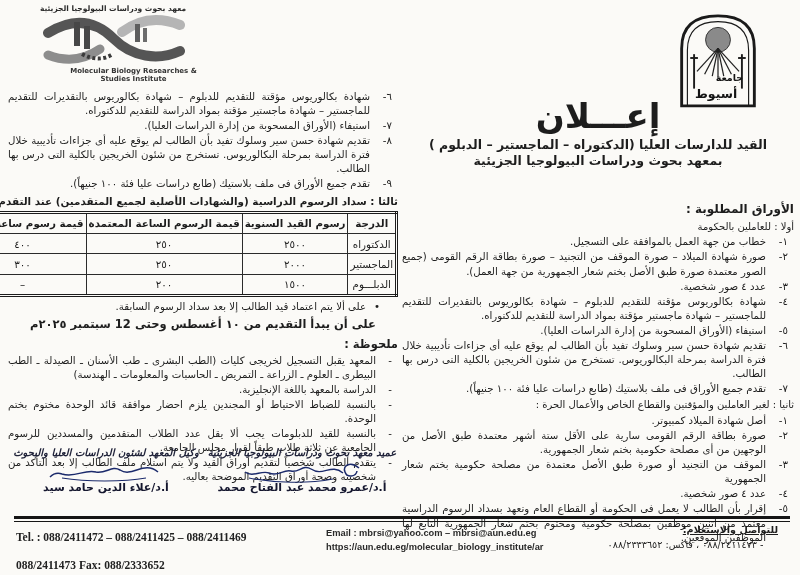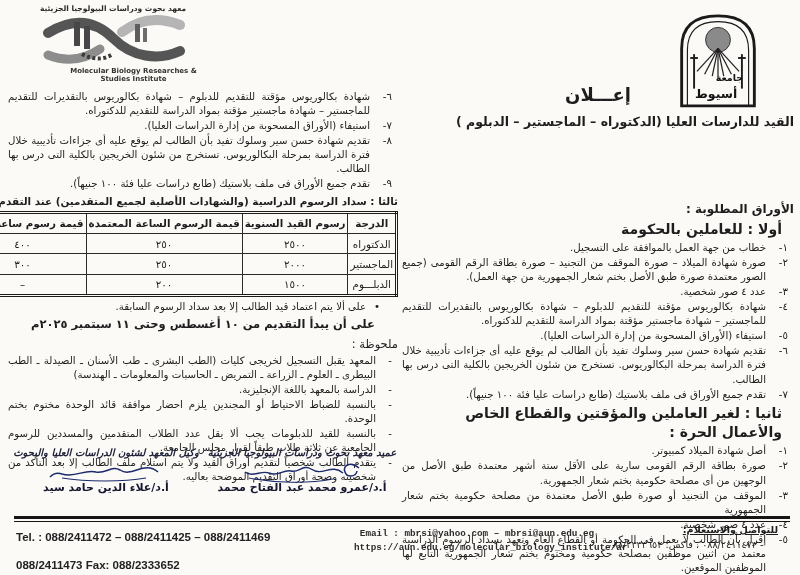--- a/index.html
+++ b/index.html
@@ -5,57 +5,57 @@
   html,body{margin:0;padding:0;}
   .page{position:relative;width:800px;height:575px;background:#fbfaf7;overflow:hidden;
         font-family:"DejaVu Sans",sans-serif;color:#1d1d1d;}
   
   .inst-logo{position:absolute;top:4px;left:28px;width:170px;text-align:center;}
   .inst-name-ar{font-size:7.5px;font-weight:bold;color:#2a2a2a;}
   .inst-name-en{font-size:7px;font-weight:bold;color:#333;margin-top:-2px;margin-left:41px;}
   .univ-logo{position:absolute;top:8px;right:38px;width:88px;height:100px;}
   
   .title-block{position:absolute;top:84px;right:6px;width:392px;text-align:center;direction:rtl;}
-  .title-main{font-size:18px;font-weight:bold;letter-spacing:2px;}
-  .title-sub{font-size:12.5px;font-weight:bold;margin-top:9px;text-align:right;}
+  .title-main{font-size:34px;font-weight:bold;letter-spacing:2px;margin-top:12px;}
+  .title-sub{font-size:12.5px;font-weight:bold;margin-top:1px;}
   
   .col{direction:rtl;font-size:10.2px;line-height:1.38;text-align:right;}
   .col-right{position:absolute;top:157px;right:6px;width:392px;}
   .col-left{position:absolute;top:90px;left:8px;width:390px;}
   .h-docs{font-size:12px;font-weight:bold;margin-bottom:2px;margin-top:44px;}
-  .h-sec{font-size:14px;font-weight:bold;margin:2px 12px;}
+  .h-sec{font-size:10px;font-weight:normal;margin:2px 0;}
   .h-sec3{font-size:10.4px;font-weight:bold;white-space:nowrap;letter-spacing:-0.2px;margin:2px 0 1px;}
   .li{display:flex;align-items:flex-start;padding-right:6px;margin-bottom:1px;}
   .li .num{flex:0 0 22px;white-space:nowrap;}
   .li .txt{flex:1;text-align:justify;}
   .note-li .num{flex:0 0 16px;}
   
   table.fees{width:99%;border-collapse:collapse;border:3px double #1c1c1c;margin:3px auto 3px;
              text-align:center;direction:rtl;}
   table.fees th,table.fees td{border:1px solid #2b2b2b;padding:2.5px 2px;font-size:10.3px;white-space:nowrap;}
   table.fees th{font-weight:bold;}
   table.fees td.deg{font-weight:normal;}
   .bullet-line{display:flex;padding-right:18px;margin-top:2px;}
   .bullet-line .num{flex:0 0 14px;}
   .date-line{font-weight:bold;font-size:11.5px;text-align:center;margin:3px 0 4px;}
-  .h-note{font-size:11.5px;font-weight:normal;margin:2px 0 1px;}
+  .h-note{font-size:11.5px;font-weight:bold;margin:2px 0 1px;}
   
   .sign-row{position:absolute;top:447px;left:8px;width:392px;display:flex;direction:rtl;}
   .sig-block{flex:1;text-align:center;}
   .sig-title{font-size:10px;font-style:italic;font-weight:bold;color:#20233a;}
   .sig-name{font-size:11px;font-weight:bold;margin-top:-2px;color:#14162e;}
   .sig-scribble{display:block;margin:0 auto;margin-top:1px;}
   
   .rule{position:absolute;left:14px;right:10px;top:516px;height:2px;
         border-top:3px solid #151515;border-bottom:1px solid #151515;}
   .footer-tel{position:absolute;left:16px;top:531px;width:340px;direction:ltr;
-              font-family:Liberation Sans, sans-serif;font-weight:bold;font-size:11.5px;color:#222;}
+              font-family:Liberation Serif, serif;font-weight:bold;font-size:11.5px;color:#222;}
   .footer-tel .l2{margin-top:16px;}
-  .footer-email{position:absolute;left:354px;top:527px;width:246px;text-align:center;direction:ltr;
-                font-family:Liberation Mono, monospace;font-weight:bold;font-size:9.3px;color:#2a2a2a;line-height:1.5;}
+  .footer-email{position:absolute;left:326px;top:527px;width:246px;text-align:left;direction:ltr;
+                font-family:Liberation Sans, sans-serif;font-weight:bold;font-size:9.3px;color:#2a2a2a;line-height:1.5;}
   .footer-ar{position:absolute;right:12px;top:522px;width:205px;direction:rtl;text-align:center;
              font-size:9.6px;color:#1d1d1d;line-height:1.6;}
   .footer-ar .hd{font-weight:bold;text-decoration:underline;text-align:right;padding-right:10px;}
 </style>
 </head>
 <body>
 
 <div class="page">
 
   <div class="inst-logo">
@@ -92,20 +92,21 @@
       <line x1="17" y1="52" x2="25" y2="52"></line>
         <line x1="67" y1="52" x2="75" y2="52"></line>
     </g>
     <text x="58" y="76" font-size="10" font-weight="bold" text-anchor="middle" fill="#141414">جامعة</text>
     <text x="44" y="94" font-size="13" font-weight="bold" text-anchor="middle" fill="#141414">أسيوط</text>
   </svg>
 
   <div class="title-block">
     <div class="title-main">إعـــلان</div>
     <div class="title-sub">القيد للدارسات العليا (الدكتوراه – الماجستير – الدبلوم )</div>
+    <div class="title-sub">بمعهد بحوث ودراسات البيولوجيا الجزيئية</div>
   </div>
 
   <div class="col col-right">
     <div class="h-docs">الأوراق المطلوبة :</div>
     <div class="h-sec">أولا : للعاملين بالحكومة</div>
 
     <div class="li">
         <span class="num">١-</span>
         <span class="txt">خطاب من جهة العمل بالموافقة على التسجيل.</span>
       </div>
@@ -206,21 +207,21 @@
           <td>٢٠٠</td>
           <td>–</td>
         </tr>
       </tbody>
     </table>
 
     <div class="li bullet-line">
         <span class="num">•</span>
         <span class="txt">على ألا يتم اعتماد قيد الطالب إلا بعد سداد الرسوم السابقة.</span>
       </div>
-    <div class="date-line">على أن يبدأ التقديم من ١٠ أغسطس وحتى ١١ سبتمبر ٢٠٢٥م</div>
+    <div class="date-line">على أن يبدأ التقديم من ١٠ أغسطس وحتى 12 سبتمبر ٢٠٢٥م</div>
 
     <div class="h-note">ملحوظة :</div>
     <div class="li note-li">
         <span class="num">-</span>
         <span class="txt">المعهد يقبل التسجيل لخريجى كليات (الطب البشرى ـ طب الأسنان ـ الصيدلة ـ الطب البيطرى ـ العلوم ـ الزراعة ـ التمريض ـ الحاسبات والمعلومات ـ الهندسة)</span>
       </div>
     <div class="li note-li">
         <span class="num">-</span>
         <span class="txt">الدراسة بالمعهد باللغة الإنجليزية.</span>
       </div>

